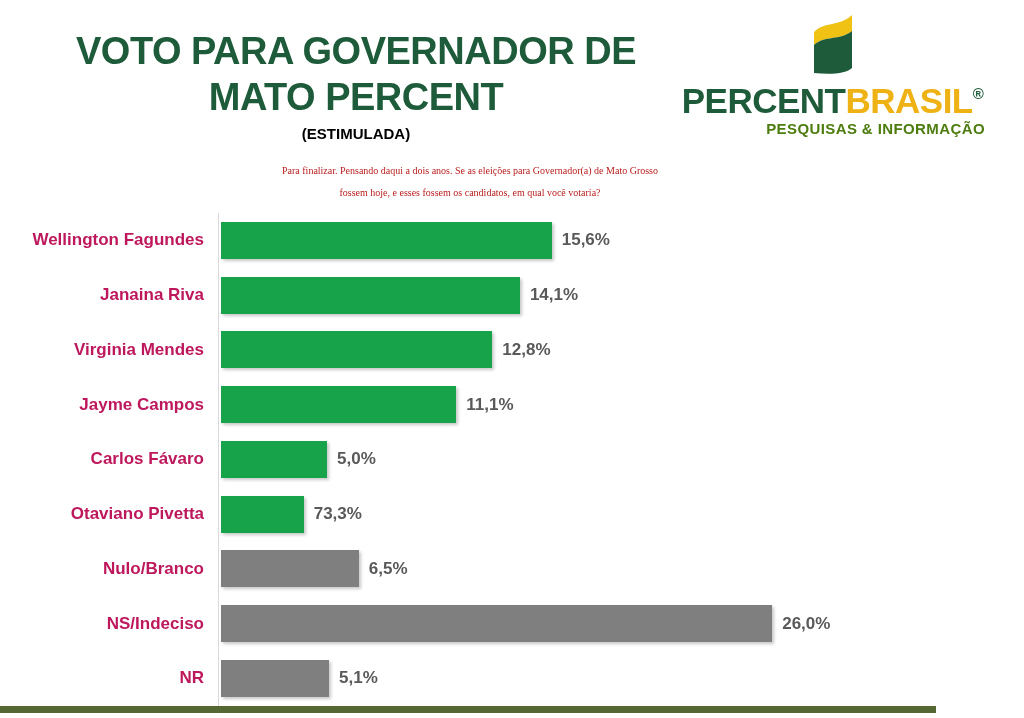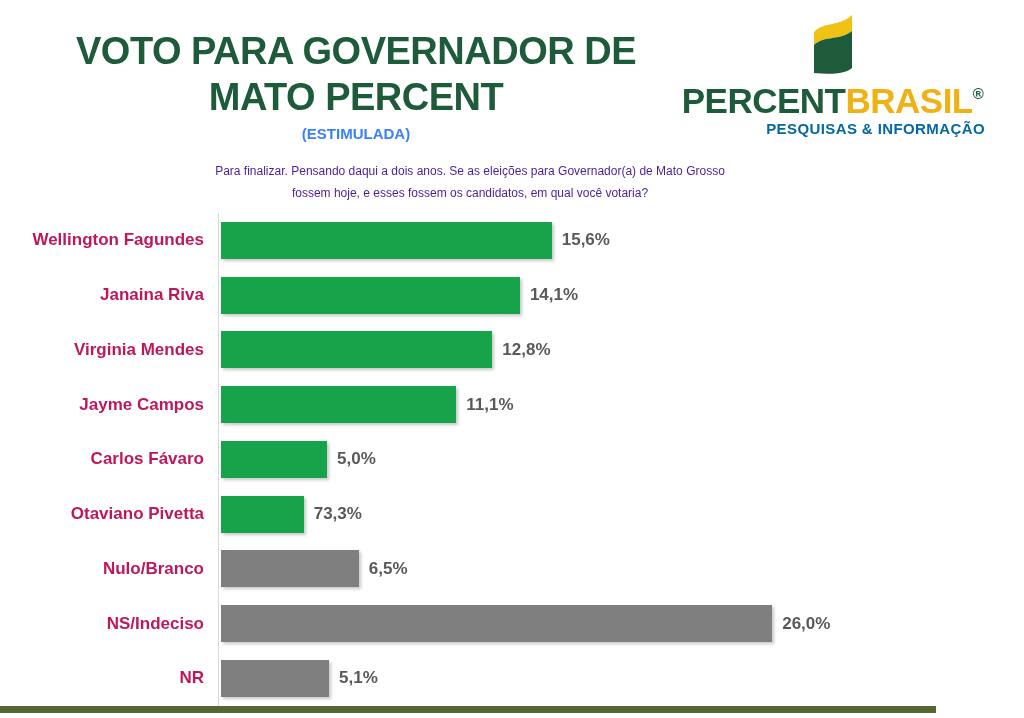--- a/index.html
+++ b/index.html
@@ -16,47 +16,47 @@
   .title-block {
     position:absolute; top:28px; left:56px; width:600px;
     text-align:center;
   }
   .title-line {
     font-size:38px; font-weight:bold; letter-spacing:-0.5px;
     color:#1E5B3A; line-height:46px;
   }
   .title-sub {
     margin-top:5px;
-    font-size:15px; font-weight:bold; color:#3b82f6;
+    font-size:15px; font-weight:bold; color:#000000;
   }
 
   
   .logo-block {
     position:absolute; top:12px; left:650px; width:365px;
     text-align:center;
   }
   .logo-flag { display:block; margin:0 auto; }
   .logo-wordmark {
     font-size:35px; font-weight:bold; letter-spacing:-0.5px;
     line-height:36px; white-space:nowrap;
   }
   .brand-green { color:#1E5B3A; }
   .brand-gold  { color:#EFB214;text-align:center; }
   .brand-reg   { font-size:15px; color:#1E5B3A; vertical-align:14px; font-weight:bold; }
   .logo-tagline {
     text-align:right; padding-right:30px; margin-top:1px;
     font-size:15px; font-weight:bold; letter-spacing:0.4px;
-    color:#0369a1; white-space:nowrap;
+    color:#4d7c0f; white-space:nowrap;
   }
 
   
   .question {
     position:absolute; top:160px; left:0; width:940px;
     text-align:center;
-    font-size:12px; line-height:22px; color:#4c1d95;
+    font-size:10px; line-height:22px; color:#b91c1c;font-family:Liberation Serif, serif;
   }
 
   
   .chart { position:absolute; top:213px; left:0; right:0; }
   .chart-row { display:flex; height:54.75px; align-items:center; }
   .row-label {
     flex:0 0 218px; padding-right:14px;
     text-align:right;
     font-size:17px; font-weight:bold; color:#be185d;
     white-space:nowrap;

